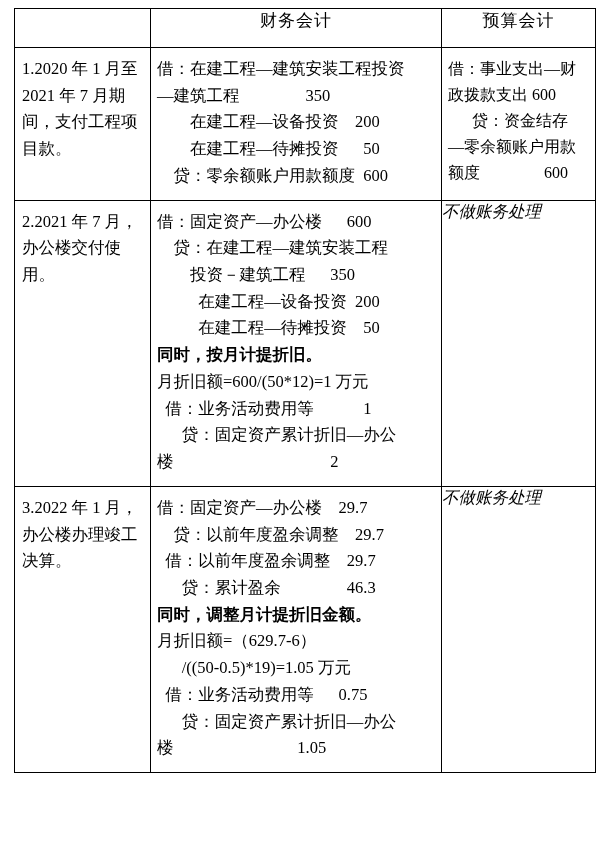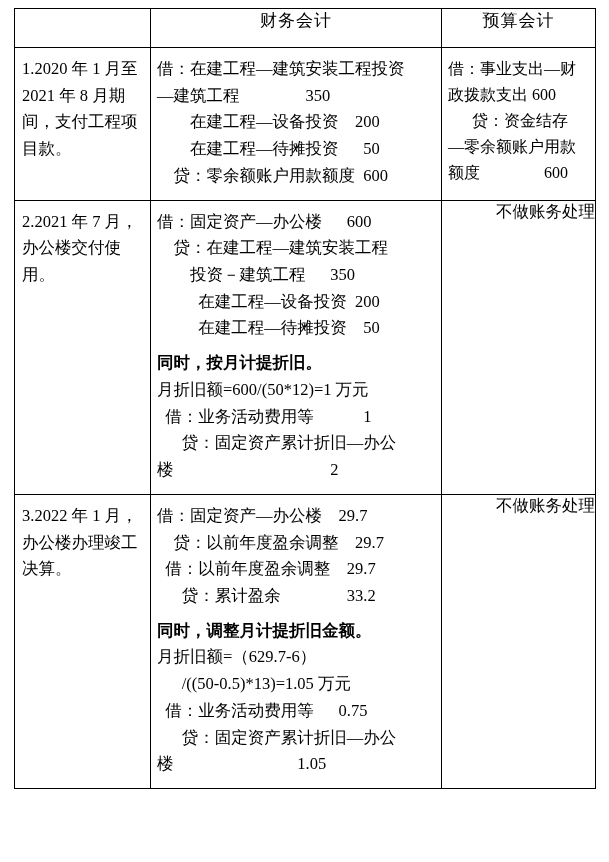--- a/index.html
+++ b/index.html
@@ -56,25 +56,26 @@
     font-size: 16.5px;
     line-height: 1.62;
   }
   .cell-bud {
     padding: 8px 6px 10px 6px;
     font-size: 16px;
     line-height: 1.62;
   }
   .line { white-space: pre; }
   .line.wrap { white-space: normal; }
-  .bold { font-weight: bold; margin-top: 8px; }
+  .bold { font-weight: bold; }
   .mid {
-    text-align: right;
+    text-align: left;
     vertical-align: middle;
     font-size: 16.5px;
+    font-style: italic;
   }
   td.vmid { vertical-align: middle; }
 </style>
 </head>
 <body>
 
 <div class="page">
   <table class="ledger">
     <colgroup>
       <col class="col-case">
@@ -85,21 +86,21 @@
       <tr>
         <th class="hdr-blank"></th>
         <th>财务会计</th>
         <th>预算会计</th>
       </tr>
     </thead>
     <tbody>
 
       <tr>
         <td>
-          <div class="cell-case line wrap">1.2020 年 1 月至 2021 年 8 月期间，支付工程项目款。</div>
+          <div class="cell-case line wrap">1.2020 年 1 月至 2021 年 7 月期间，支付工程项目款。</div>
         </td>
         <td>
           <div class="cell">
             <div class="line">借：在建工程—建筑安装工程投资</div>
             <div class="line">—建筑工程                350</div>
             <div class="line">        在建工程—设备投资    200</div>
             <div class="line">        在建工程—待摊投资      50</div>
             <div class="line">    贷：零余额账户用款额度  600</div>
           </div>
         </td>
@@ -138,24 +139,24 @@
 
       <tr>
         <td>
           <div class="cell-case line wrap">3.2022 年 1 月，办公楼办理竣工决算。</div>
         </td>
         <td>
           <div class="cell">
             <div class="line">借：固定资产—办公楼    29.7</div>
             <div class="line">    贷：以前年度盈余调整    29.7</div>
             <div class="line">  借：以前年度盈余调整    29.7</div>
-            <div class="line">      贷：累计盈余                33.2</div>
+            <div class="line">      贷：累计盈余                46.3</div>
             <div class="line bold">同时，调整月计提折旧金额。</div>
             <div class="line">月折旧额=（629.7-6）</div>
-            <div class="line">      /((50-0.5)*13)=1.05 万元</div>
+            <div class="line">      /((50-0.5)*19)=1.05 万元</div>
             <div class="line">  借：业务活动费用等      0.75</div>
             <div class="line">      贷：固定资产累计折旧—办公</div>
             <div class="line">楼                              1.05</div>
           </div>
         </td>
         <td class="vmid">
           <div class="mid">不做账务处理</div>
         </td>
       </tr>
 

